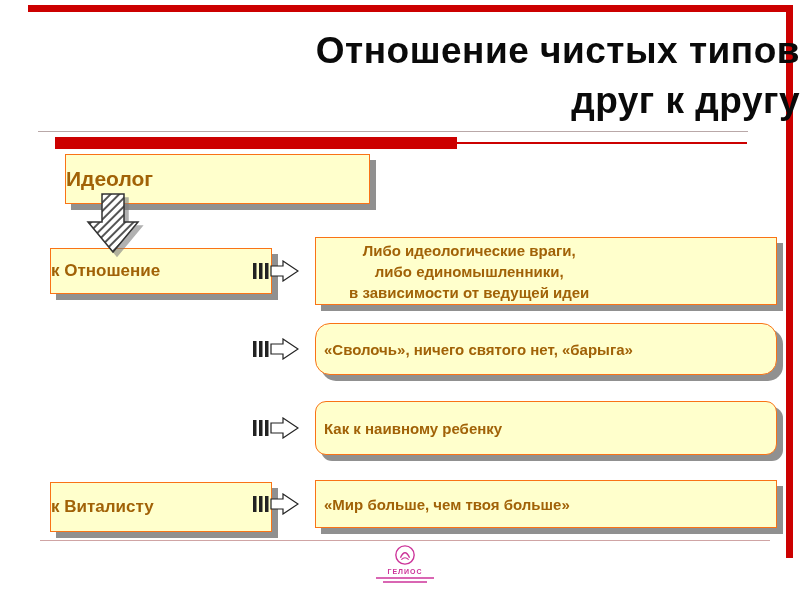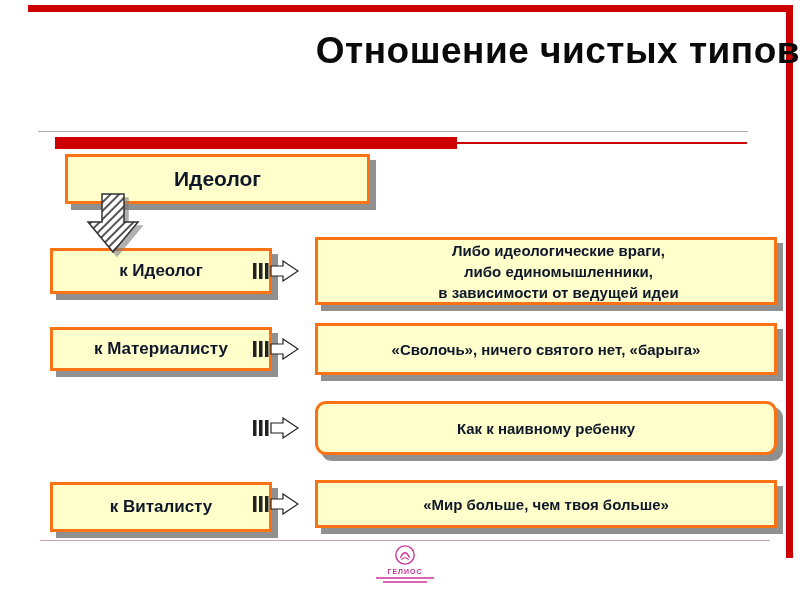--- a/index.html
+++ b/index.html
@@ -39,36 +39,36 @@
     position: absolute; left: 55px; top: 137px;
     width: 402px; height: 12px; background: #cc0000;
   }
   .title-redline {
     position: absolute; left: 457px; top: 142px;
     width: 290px; height: 2px; background: #cc0000;
   }
   .ybox {
     position: absolute;
     background: #ffffcc;
-    border: 3px solid #f97316;
+    border: 1px solid #f97316;
     box-shadow: 6px 6px 0 rgba(125,125,125,0.85);
-    display: flex; align-items: center; justify-content: center;
-    color: #0f172a;
+    display: flex; align-items: center; justify-content: flex-start;
+    color: #a16207;
     font-weight: bold;
     box-sizing: border-box;
   }
   .header-box { left: 65px; top: 154px; width: 305px; height: 50px; font-size: 21px; }
   .lbox { left: 50px; width: 222px; font-size: 17px; }
   .rbox { left: 315px; width: 462px; font-size: 15px; text-align: center; white-space: pre-line; line-height: 1.4; padding: 2px 8px; }
   .lbox-1 { top: 248px; height: 46px; }
   .lbox-2 { top: 327px; height: 44px; }
   .lbox-3 { top: 406px; height: 44px; }
   .lbox-4 { top: 482px; height: 50px; }
   .rbox-1 { top: 237px; height: 68px; padding-left: 33px; }
-  .rbox-2 { top: 323px; height: 52px; }
+  .rbox-2 { top: 323px; height: 52px; border-radius: 15px; }
   .rbox-3 { top: 401px; height: 54px; border-radius: 11px; }
   .rbox-4 { top: 480px; height: 48px; }
   .down-arrow {
     position: absolute; left: 86px; top: 192px;
     width: 56px; height: 64px;
     filter: drop-shadow(4px 4px 0 rgba(125,125,125,0.6));
     z-index: 3;
   }
   .connector {
     position: absolute; left: 253px;
@@ -101,20 +101,21 @@
 </head>
 <body>
 
 <div class="slide">
 
   <div class="accent-top"></div>
   <div class="accent-right"></div>
 
   <div class="title">
     <div>Отношение чистых типов</div>
+    <div>друг к другу</div>
   </div>
 
   <div class="title-underline"></div>
   <div class="title-redbar"></div>
   <div class="title-redline"></div>
 
   <div class="ybox header-box">
     <span>Идеолог</span>
   </div>
 
@@ -122,37 +123,34 @@
     <defs>
       <pattern id="hatch" width="6" height="6" patternTransform="rotate(45)" patternUnits="userSpaceOnUse">
         <rect width="6" height="6" fill="#ffffff"></rect>
         <line x1="1" y1="0" x2="1" y2="6" stroke="#555555" stroke-width="2"></line>
       </pattern>
     </defs>
     <path d="M16 2 H38 V30 H52 L27 60 L2 30 H16 Z" fill="url(#hatch)" stroke="#333333" stroke-width="1.5"></path>
   </svg>
 
   <div class="ybox lbox lbox-1">
-    <span>к Идеолог</span>
+    <span>к Отношение</span>
   </div>
   <svg class="connector conn-1" viewBox="0 0 46 22">
     <rect x="0" y="3" width="3.5" height="16" fill="#222222"></rect>
     <rect x="6" y="3" width="3.5" height="16" fill="#222222"></rect>
     <rect x="12" y="3" width="3.5" height="16" fill="#222222"></rect>
     <polygon points="18,6 30,6 30,1 45,11 30,21 30,16 18,16" fill="#ffffff" stroke="#222222" stroke-width="1.2"></polygon>
   </svg>
   <div class="ybox rbox rbox-1">
     <span>Либо идеологические враги,
 либо единомышленники,
 в зависимости от ведущей идеи</span>
   </div>
 
-  <div class="ybox lbox lbox-2">
-    <span>к Материалисту</span>
-  </div>
   <svg class="connector conn-2" viewBox="0 0 46 22">
     <rect x="0" y="3" width="3.5" height="16" fill="#222222"></rect>
     <rect x="6" y="3" width="3.5" height="16" fill="#222222"></rect>
     <rect x="12" y="3" width="3.5" height="16" fill="#222222"></rect>
     <polygon points="18,6 30,6 30,1 45,11 30,21 30,16 18,16" fill="#ffffff" stroke="#222222" stroke-width="1.2"></polygon>
   </svg>
   <div class="ybox rbox rbox-2">
     <span>«Сволочь», ничего святого нет, «барыга»</span>
   </div>
 

